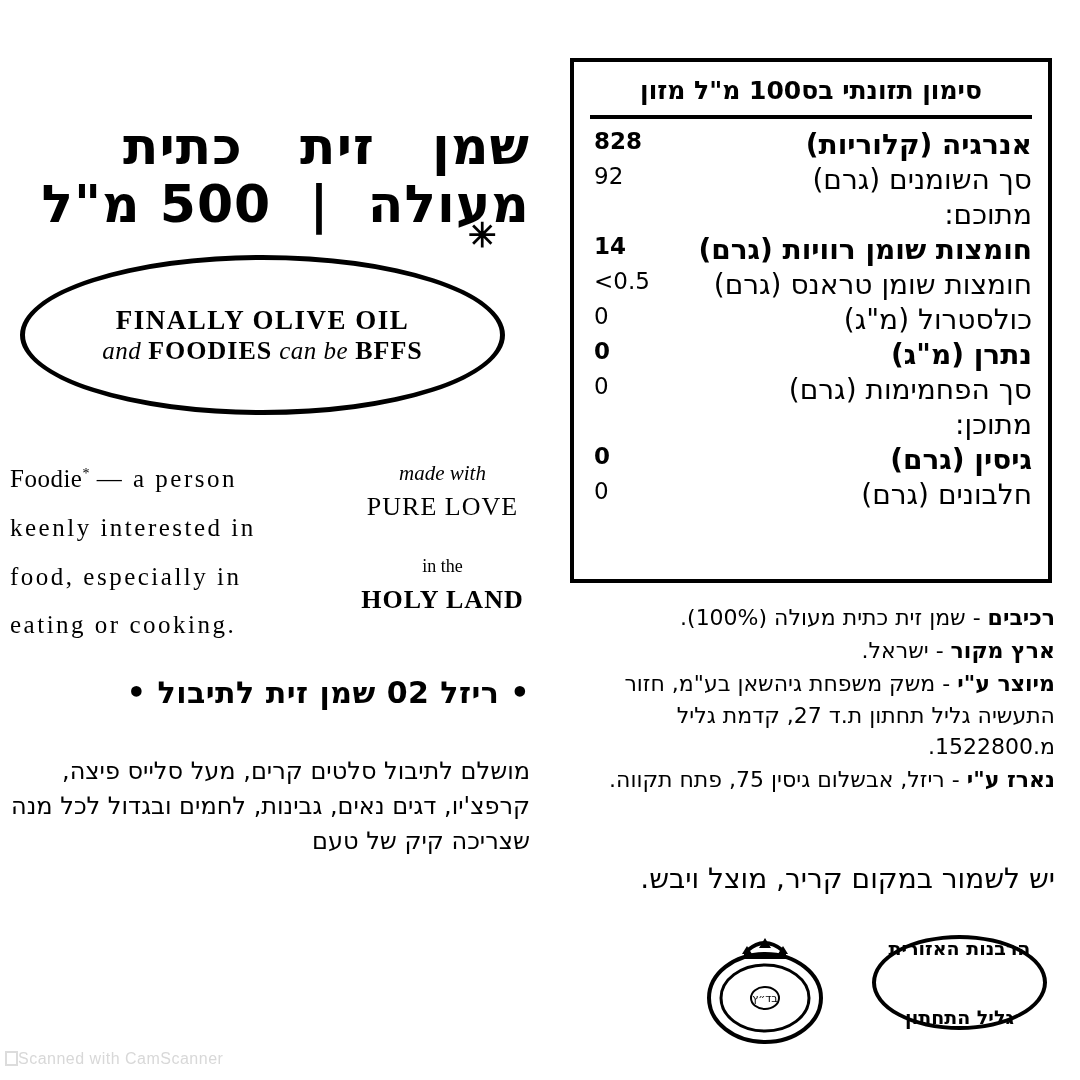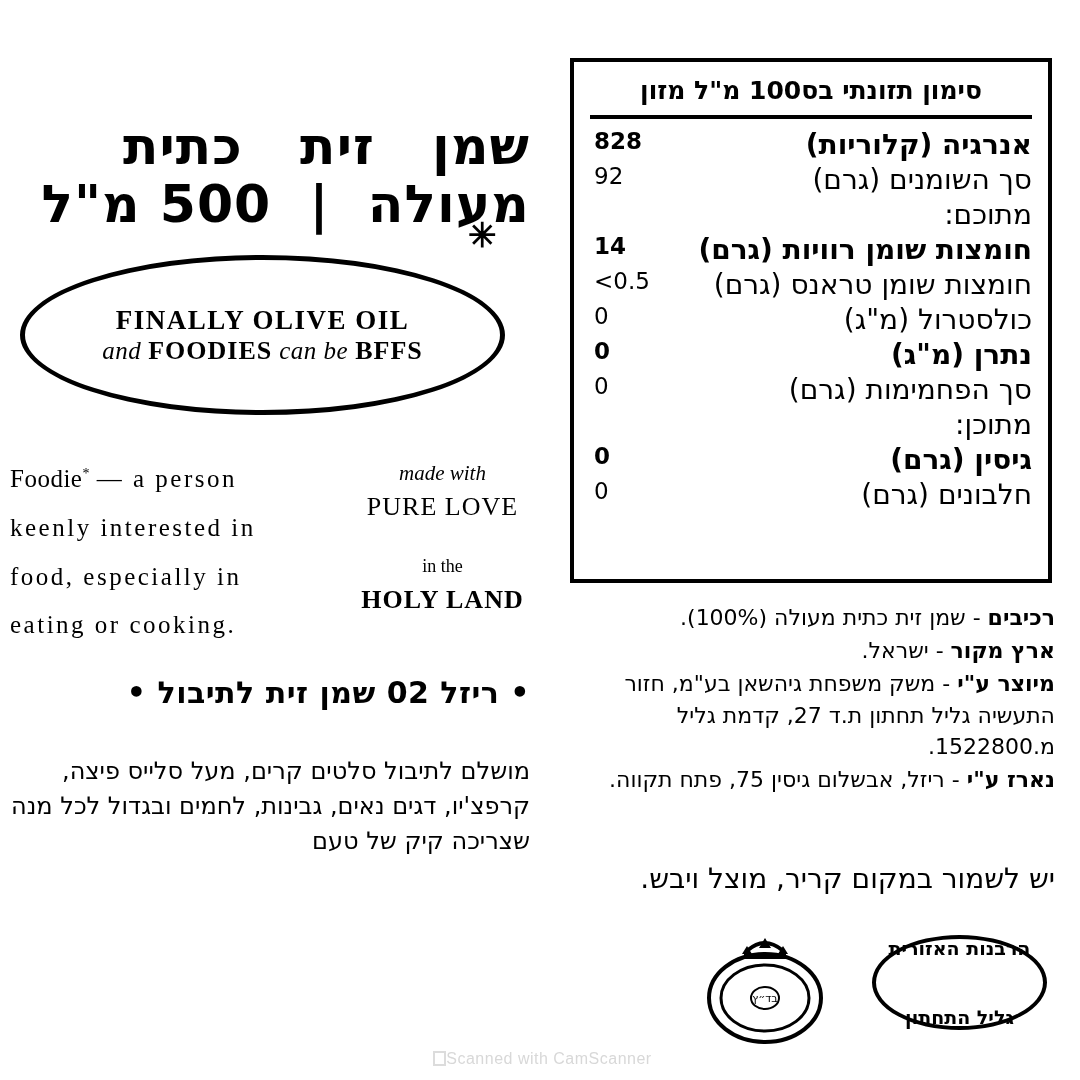--- a/index.html
+++ b/index.html
@@ -255,21 +255,21 @@
     font-weight: bold;
     font-size: 19px;
     line-height: 1.5;
   }
 
   
   .watermark {
     position: absolute;
     left: 0; bottom: 12px;
     width: 1080px;
-    text-align: center;
+    text-align: left;
     font-family: "Liberation Sans", sans-serif;
     font-size: 16px;
     color: #d8d8d8;
     letter-spacing: 0.5px;
   }
   .watermark .wm-icon {
     display: inline-block;
     width: 13px; height: 15px;
     border: 2px solid #dcdcdc;
     vertical-align: -2px;

